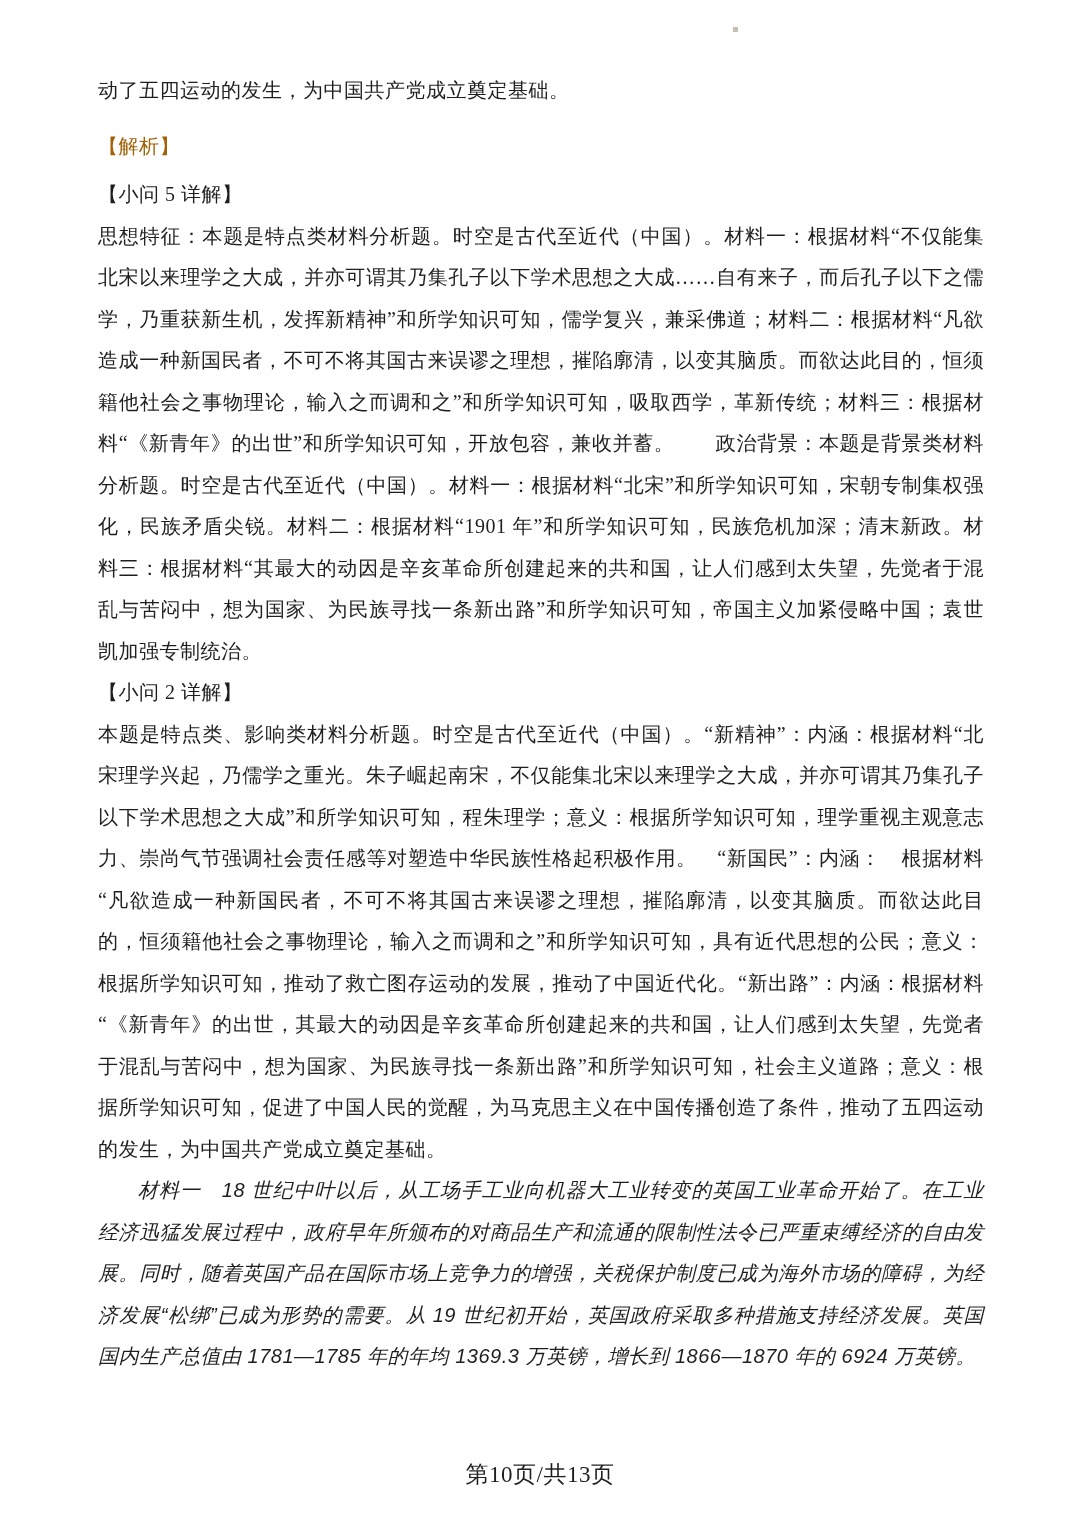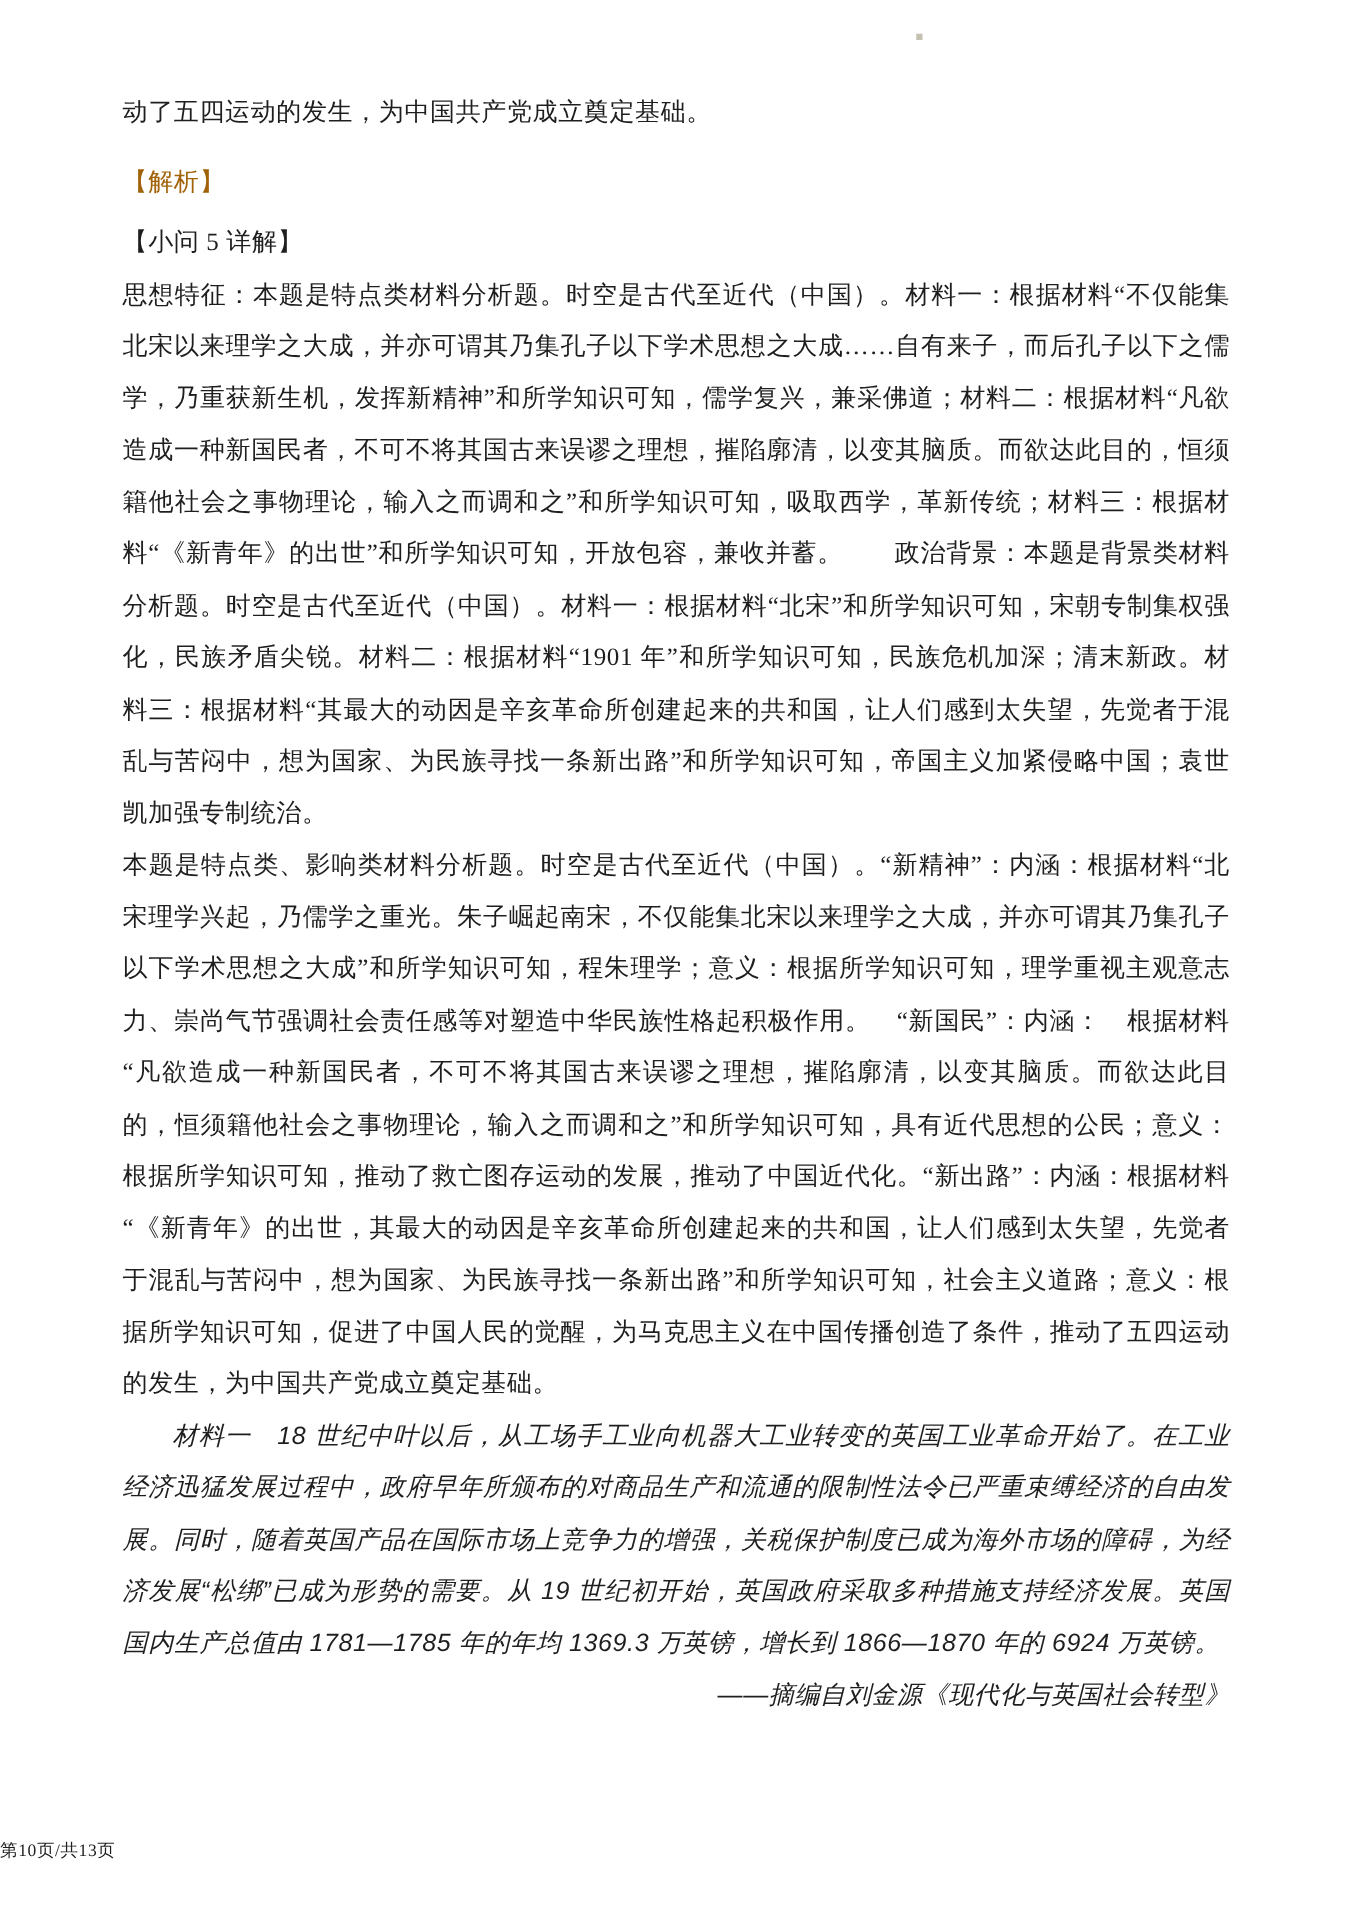--- a/index.html
+++ b/index.html
@@ -60,47 +60,47 @@
   }
   .citation {
     text-align: right;
     margin-top: 0px;
   }
   .footer {
     position: absolute;
     left: 0;
     width: 1080px;
     bottom: 28px;
-    text-align: left;
-    font-size: 14px;
+    text-align: center;
+    font-size: 23px;
     letter-spacing: 0.5px;
     color: #1e1e1e;
     font-family: "Liberation Serif", "DejaVu Serif", serif;
   }
 </style>
 </head>
 <body>
 
 <div class="page">
   <div class="speck"></div>
 
   <main class="content">
     <p class="continuation justify">动了五四运动的发生，为中国共产党成立奠定基础。</p>
 
     <p class="analysis-label">【解析】</p>
 
     <p class="section-header">【小问 5 详解】</p>
 
     <p class="analysis-body justify">思想特征：本题是特点类材料分析题。时空是古代至近代（中国）。材料一：根据材料“不仅能集北宋以来理学之大成，并亦可谓其乃集孔子以下学术思想之大成……自有来子，而后孔子以下之儒学，乃重获新生机，发挥新精神”和所学知识可知，儒学复兴，兼采佛道；材料二：根据材料“凡欲造成一种新国民者，不可不将其国古来误谬之理想，摧陷廓清，以变其脑质。而欲达此目的，恒须籍他社会之事物理论，输入之而调和之”和所学知识可知，吸取西学，革新传统；材料三：根据材料“《新青年》的出世”和所学知识可知，开放包容，兼收并蓄。　　政治背景：本题是背景类材料分析题。时空是古代至近代（中国）。材料一：根据材料“北宋”和所学知识可知，宋朝专制集权强化，民族矛盾尖锐。材料二：根据材料“1901 年”和所学知识可知，民族危机加深；清末新政。材料三：根据材料“其最大的动因是辛亥革命所创建起来的共和国，让人们感到太失望，先觉者于混乱与苦闷中，想为国家、为民族寻找一条新出路”和所学知识可知，帝国主义加紧侵略中国；袁世凯加强专制统治。</p>
 
+    <p class="section-header">【小问 2 详解】</p>
 
     <p class="analysis-body justify">本题是特点类、影响类材料分析题。时空是古代至近代（中国）。“新精神”：内涵：根据材料“北宋理学兴起，乃儒学之重光。朱子崛起南宋，不仅能集北宋以来理学之大成，并亦可谓其乃集孔子以下学术思想之大成”和所学知识可知，程朱理学；意义：根据所学知识可知，理学重视主观意志力、崇尚气节强调社会责任感等对塑造中华民族性格起积极作用。　“新国民”：内涵：　根据材料“凡欲造成一种新国民者，不可不将其国古来误谬之理想，摧陷廓清，以变其脑质。而欲达此目的，恒须籍他社会之事物理论，输入之而调和之”和所学知识可知，具有近代思想的公民；意义：根据所学知识可知，推动了救亡图存运动的发展，推动了中国近代化。“新出路”：内涵：根据材料“《新青年》的出世，其最大的动因是辛亥革命所创建起来的共和国，让人们感到太失望，先觉者于混乱与苦闷中，想为国家、为民族寻找一条新出路”和所学知识可知，社会主义道路；意义：根据所学知识可知，促进了中国人民的觉醒，为马克思主义在中国传播创造了条件，推动了五四运动的发生，为中国共产党成立奠定基础。</p>
 
 
     <p class="kaiti material justify">材料一　18 世纪中叶以后，从工场手工业向机器大工业转变的英国工业革命开始了。在工业经济迅猛发展过程中，政府早年所颁布的对商品生产和流通的限制性法令已严重束缚经济的自由发展。同时，随着英国产品在国际市场上竞争力的增强，关税保护制度已成为海外市场的障碍，为经济发展“松绑”已成为形势的需要。从 19 世纪初开始，英国政府采取多种措施支持经济发展。英国国内生产总值由 1781—1785 年的年均 1369.3 万英镑，增长到 1866—1870 年的 6924 万英镑。</p>
 
-    <p class="kaiti citation">——摘编自刘金源《现代化与英国社会转型》</p>
   </main>
 
   <div class="footer">
     <span>第10页/共13页</span>
   </div>
 </div>
 
 </body></html>

